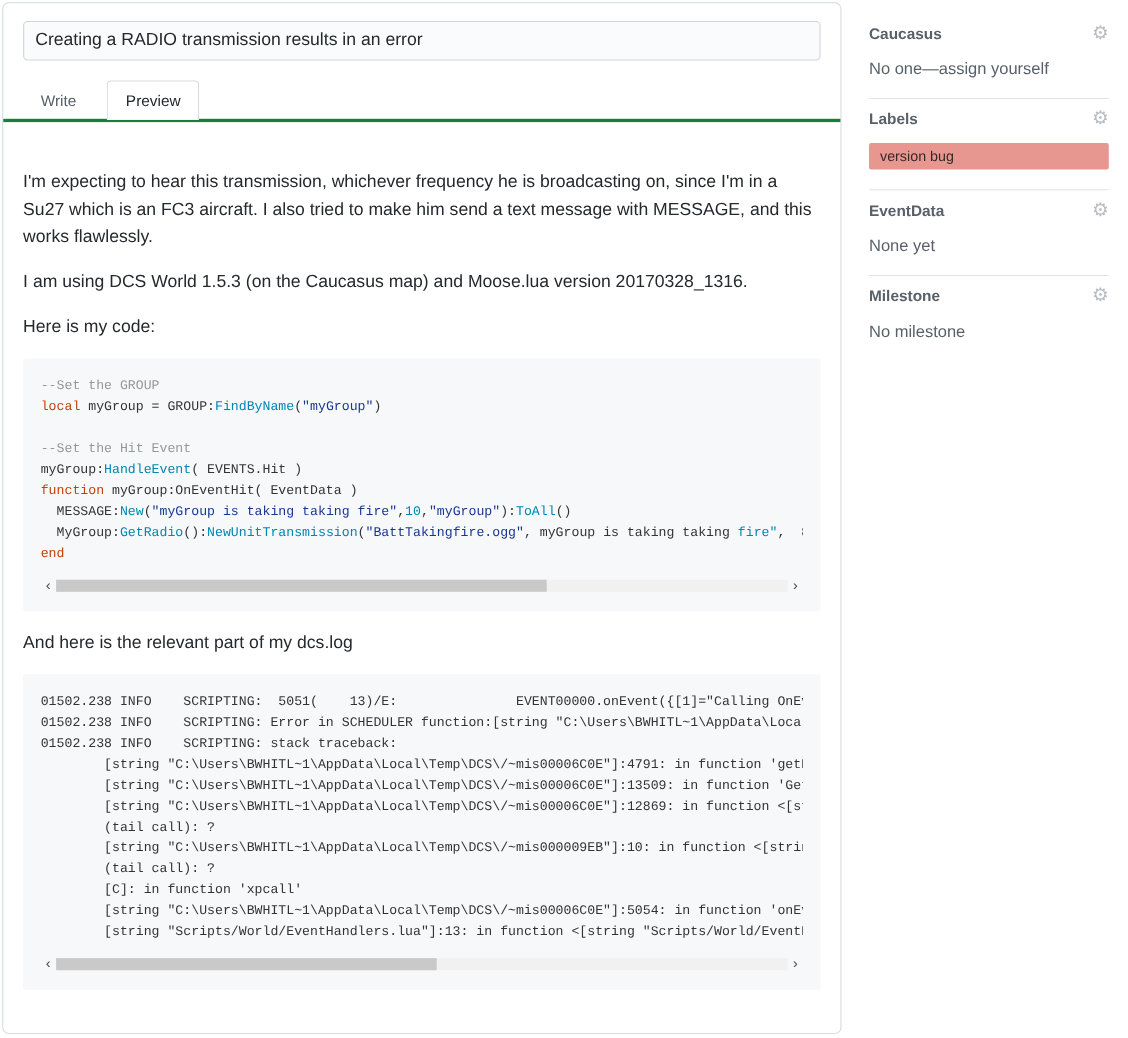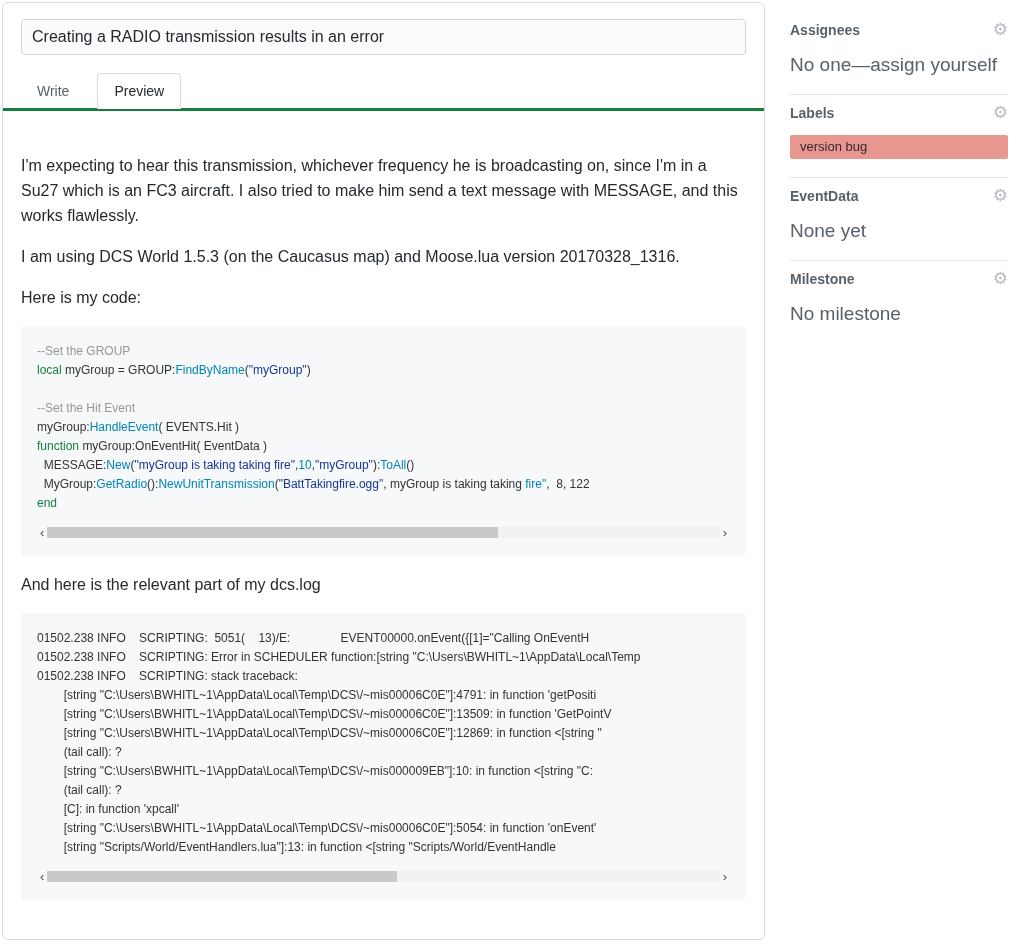--- a/index.html
+++ b/index.html
@@ -24,47 +24,47 @@
     color:#24292e; background:#fff; border:1px solid #d7dbdf; border-bottom:1px solid #fff;
     border-radius:4px 4px 0 0; margin-bottom:-1px; margin-left:12px;
   }
   .preview-body { padding:17px 18px 10px 18px; font-size:16px; line-height:25px; flex:1; }
   .preview-body p { margin-bottom:16px; }
   .md-para { color:#24292e; }
 
   
   .code-block {
     background:#f6f8fa; border-radius:3px; padding:16px; margin-bottom:16px;
-    font-family:Liberation Sans, sans-serif; font-size:12px; line-height:19px; color:#333;
+    font-family:Liberation Mono, monospace; font-size:12px; line-height:19px; color:#333;
     overflow:hidden;
   }
   .code-lines { white-space:pre; overflow:hidden; }
   .cl { white-space:pre; height:19px; overflow:hidden; }
   .log-pre { white-space:pre; overflow:hidden; font-family:inherit; font-size:12px; line-height:19px; color:#333; }
   .c { color:#969896; }  
-  .k { color:#15803d; }  
+  .k { color:#c2410c; }  
   .f { color:#0086b3; }  
   .s { color:#183691; }  
   .n { color:#0086b3; }  
 
   .hscroll { display:flex; align-items:center; height:15px; margin-top:12px; }
   .hs-arrow { font-size:13px; color:#4d5156; line-height:15px; padding:0 3px; cursor:default; user-select:none; }
   .hs-track { flex:1; height:11px; background:#f1f1f1; position:relative; }
   .hs-thumb { position:absolute; left:0; top:0; height:11px; background:#c9c9c9; }
   .thumb-1 { width:67%; }
   .thumb-2 { width:52%; }
 
   
   .sidebar { position:absolute; left:790px; top:12px; width:218px; }
   .sb-section { padding:10px 0 18px 0; border-bottom:1px solid #e1e4e8; }
   .sb-section.last { border-bottom:none; }
   .sb-head { display:flex; align-items:center; justify-content:space-between; }
   .sb-title { font-size:14px; font-weight:bold; color:#586069; }
   .gear { font-size:17px; color:#b6bcc2; line-height:14px; cursor:pointer; }
-  .sb-value { margin-top:16px; font-size:19px; color:#586069; }
+  .sb-value { margin-top:16px; font-size:15px; color:#586069; }
   .label-chip {
     margin-top:14px; display:block; width:100%; padding:4px 10px; height:24px;
     background:#e89690; color:#352927; font-size:13px; border-radius:2px; cursor:pointer;
   }
 </style>
 </head>
 <body>
 
 <div class="issue-form">
 
@@ -120,21 +120,21 @@
       </div>
     </div>
   </div>
 
 </div>
 
 <div class="sidebar">
 
   <div class="sb-section">
     <div class="sb-head">
-      <span class="sb-title">Assignees</span>
+      <span class="sb-title">Caucasus</span>
       <span class="gear">⚙</span>
     </div>
     <div class="sb-value">No one—assign yourself</div>
   </div>
 
   <div class="sb-section">
     <div class="sb-head">
       <span class="sb-title">Labels</span>
       <span class="gear">⚙</span>
     </div>

